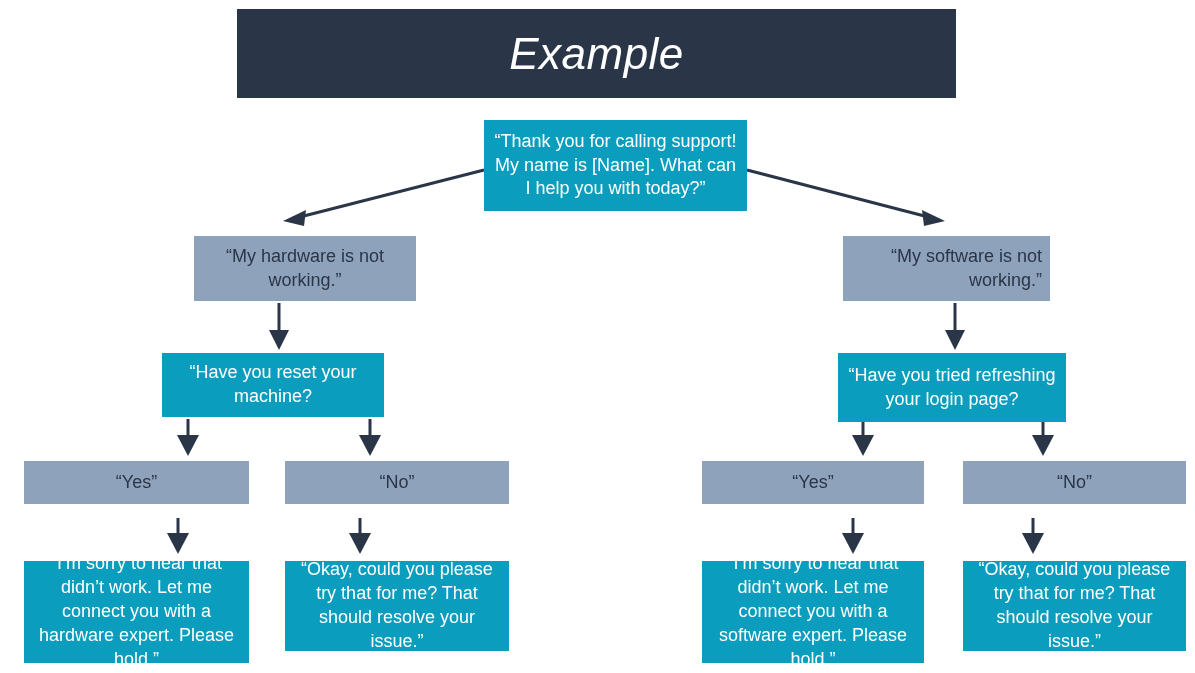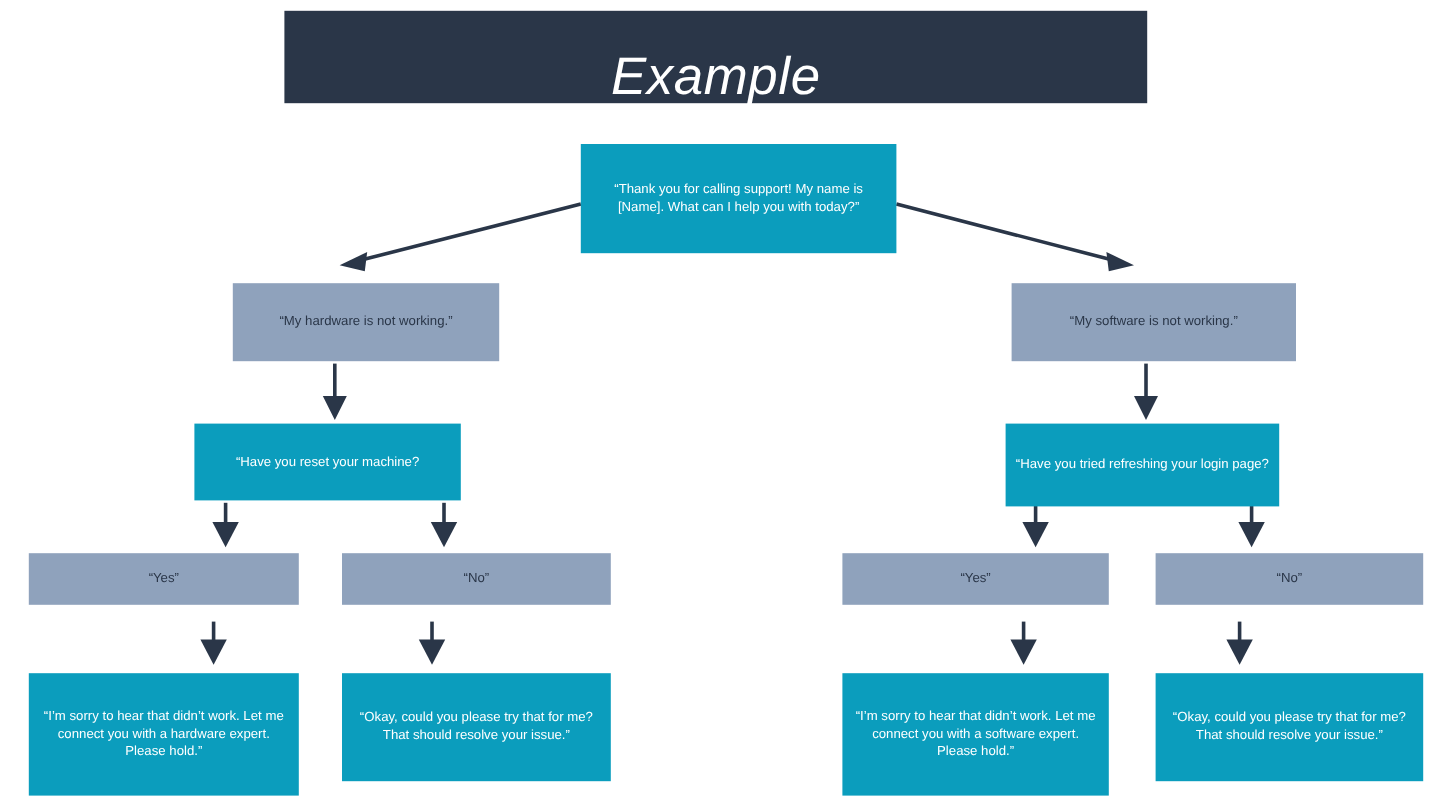--- a/index.html
+++ b/index.html
@@ -14,45 +14,45 @@
     overflow: hidden;
     font-family: "Liberation Sans", sans-serif;
   }
 
   
   #title-banner {
     position: absolute;
     left: 237px;
     top: 9px;
     width: 719px;
-    height: 77px;
+    height: 89px;
     background: #2a3648;
     display: flex;
-    align-items: flex-end;
+    align-items: center;
     justify-content: center;
   }
   #title-text {
     color: #ffffff;
     font-style: italic;
     font-size: 44px;
     font-weight: 400;
     letter-spacing: 0.5px;
     line-height: 1;
   }
 
   
   .node {
     position: absolute;
     box-sizing: border-box;
     display: flex;
     align-items: center;
     justify-content: center;
     text-align: center;
     padding: 4px 8px;
-    font-size: 11px;
+    font-size: 18px;
     line-height: 1.33;
   }
   .node-teal {
     background: #0b9dbd;
     color: #ffffff;
   }
   .node-gray {
     background: #8fa2bc;
     color: #2a3648;
   }
@@ -142,21 +142,21 @@
 </svg>
 
 <div class="node node-teal" style="left:484px; top:120px; width:263px; height:91px;">
   <span>“Thank you for calling support! My name is [Name]. What can I help you with today?”</span>
 </div>
 
 <div class="node node-gray" style="left:162px; top:236px; width:222px; height:65px;margin-left:32px;">
   <span>“My hardware is not working.”</span>
 </div>
 
-<div class="node node-gray" style="left:843px; top:236px; width:237px; height:65px;">
+<div class="node node-gray" style="left:843px; top:236px; width:207px; height:65px;text-align:right;">
   <span>“My software is not working.”</span>
 </div>
 
 <div class="node node-teal" style="left:162px; top:353px; width:222px; height:64px;">
   <span>“Have you reset your machine?</span>
 </div>
 
 <div class="node node-teal" style="left:838px; top:353px; width:228px; height:69px;">
   <span>“Have you tried refreshing your login page?</span>
 </div>

